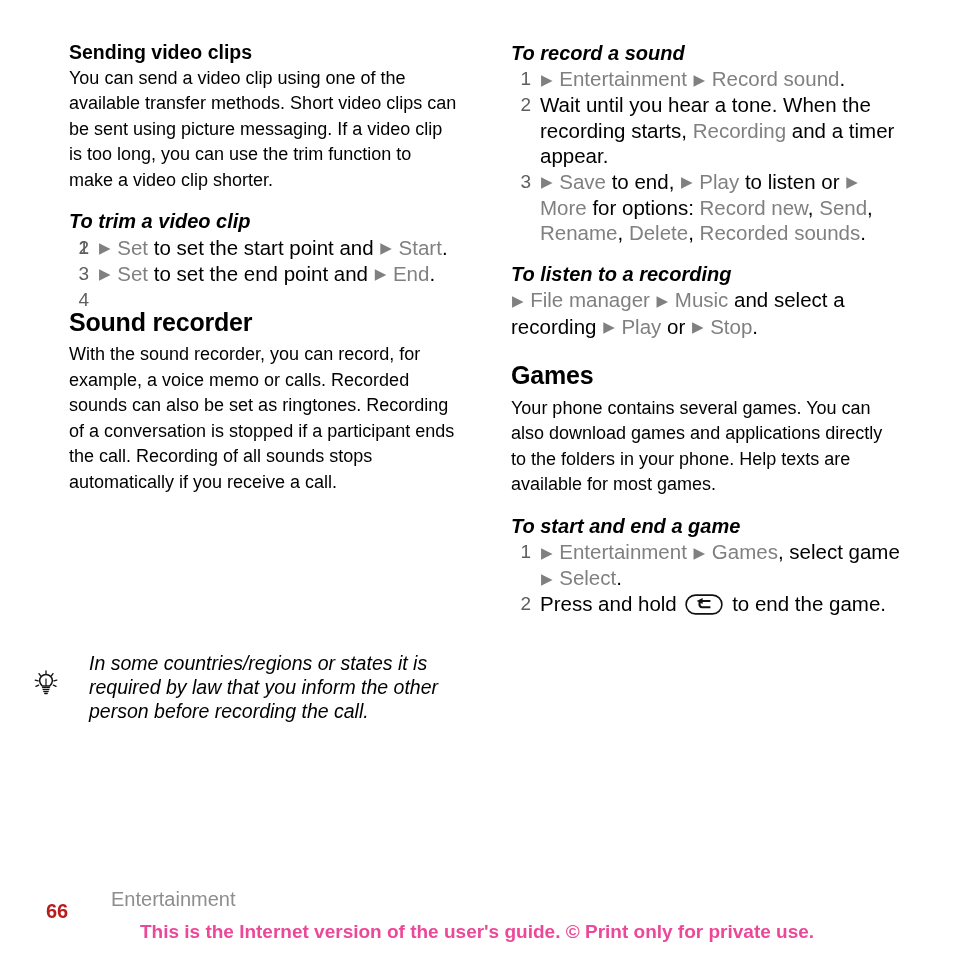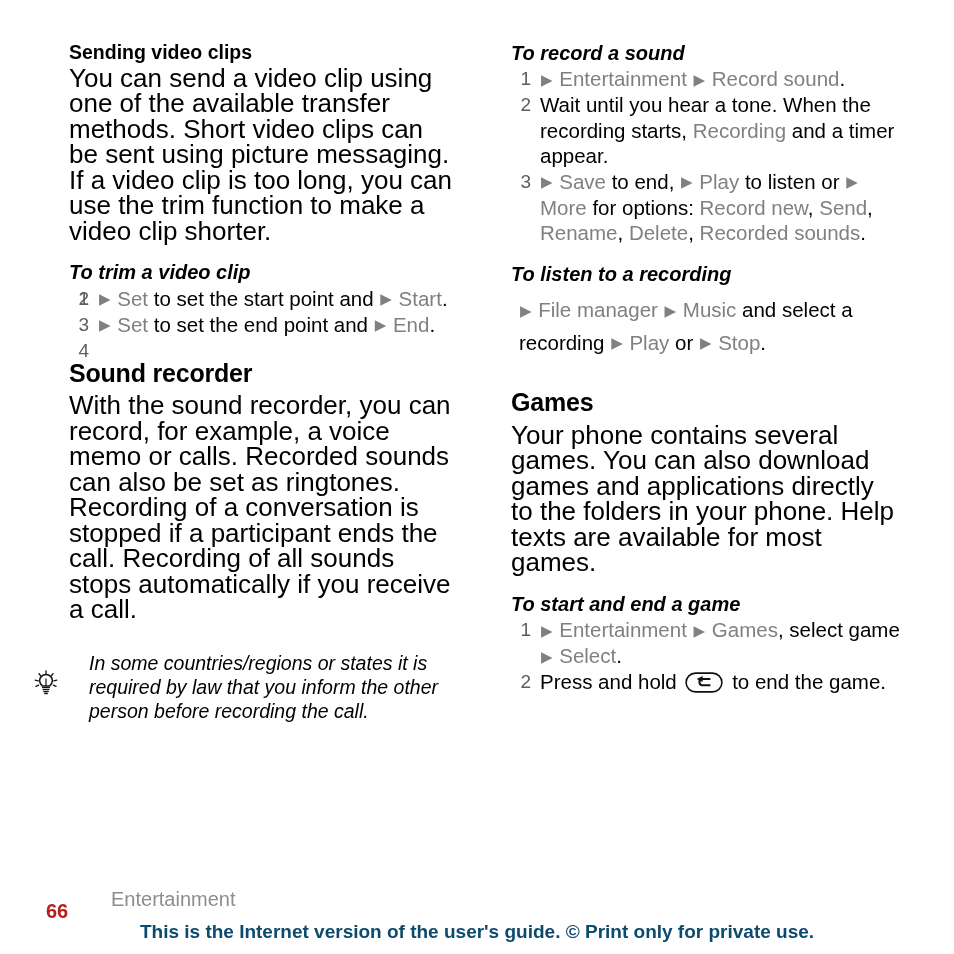--- a/index.html
+++ b/index.html
@@ -56,21 +56,21 @@
     margin: 0 0 1px 0;
   }
   .h3 {
     font-size: 20px;
     font-weight: bold;
     font-style: italic;
     line-height: 1.22;
     margin: 0 0 1px 0;
   }
   .para {
-    font-size: 26px;
+    font-size: 18px;
     line-height: 25.5px;
     margin: 0;
   }
   .gap-lg { height: 21px; }
   .gap-md { height: 16px; }
 
   
   ol.steps {
     list-style: none;
     margin: 0;
@@ -88,22 +88,22 @@
     left: 0;
     top: 0;
     width: 20px;
     text-align: right;
     color: #5e5e5e;
     font-size: 19px;
   }
   
   .plainstep {
     font-size: 20.5px;
-    line-height: 32px;
-    margin: 8px;
+    line-height: 26px;
+    margin: 0;
   }
 
   
   .menu {
     color: #808080;
   }
   .arrow {
     color: #808080;
     font-size: 15px;
     vertical-align: 1.5px;
@@ -163,21 +163,21 @@
     color: #8d8d8d;
   }
   .disclaimer {
     position: absolute;
     left: 0;
     top: 33px;
     width: 954px;
     text-align: center;
     font-size: 19px;
     font-weight: bold;
-    color: #0c4a6e;
+    color: #ec4899;
   }
 </style>
 </head>
 <body>
 
 <div class="page">
 
   <div class="columns">
 
     <div class="col col-left">

